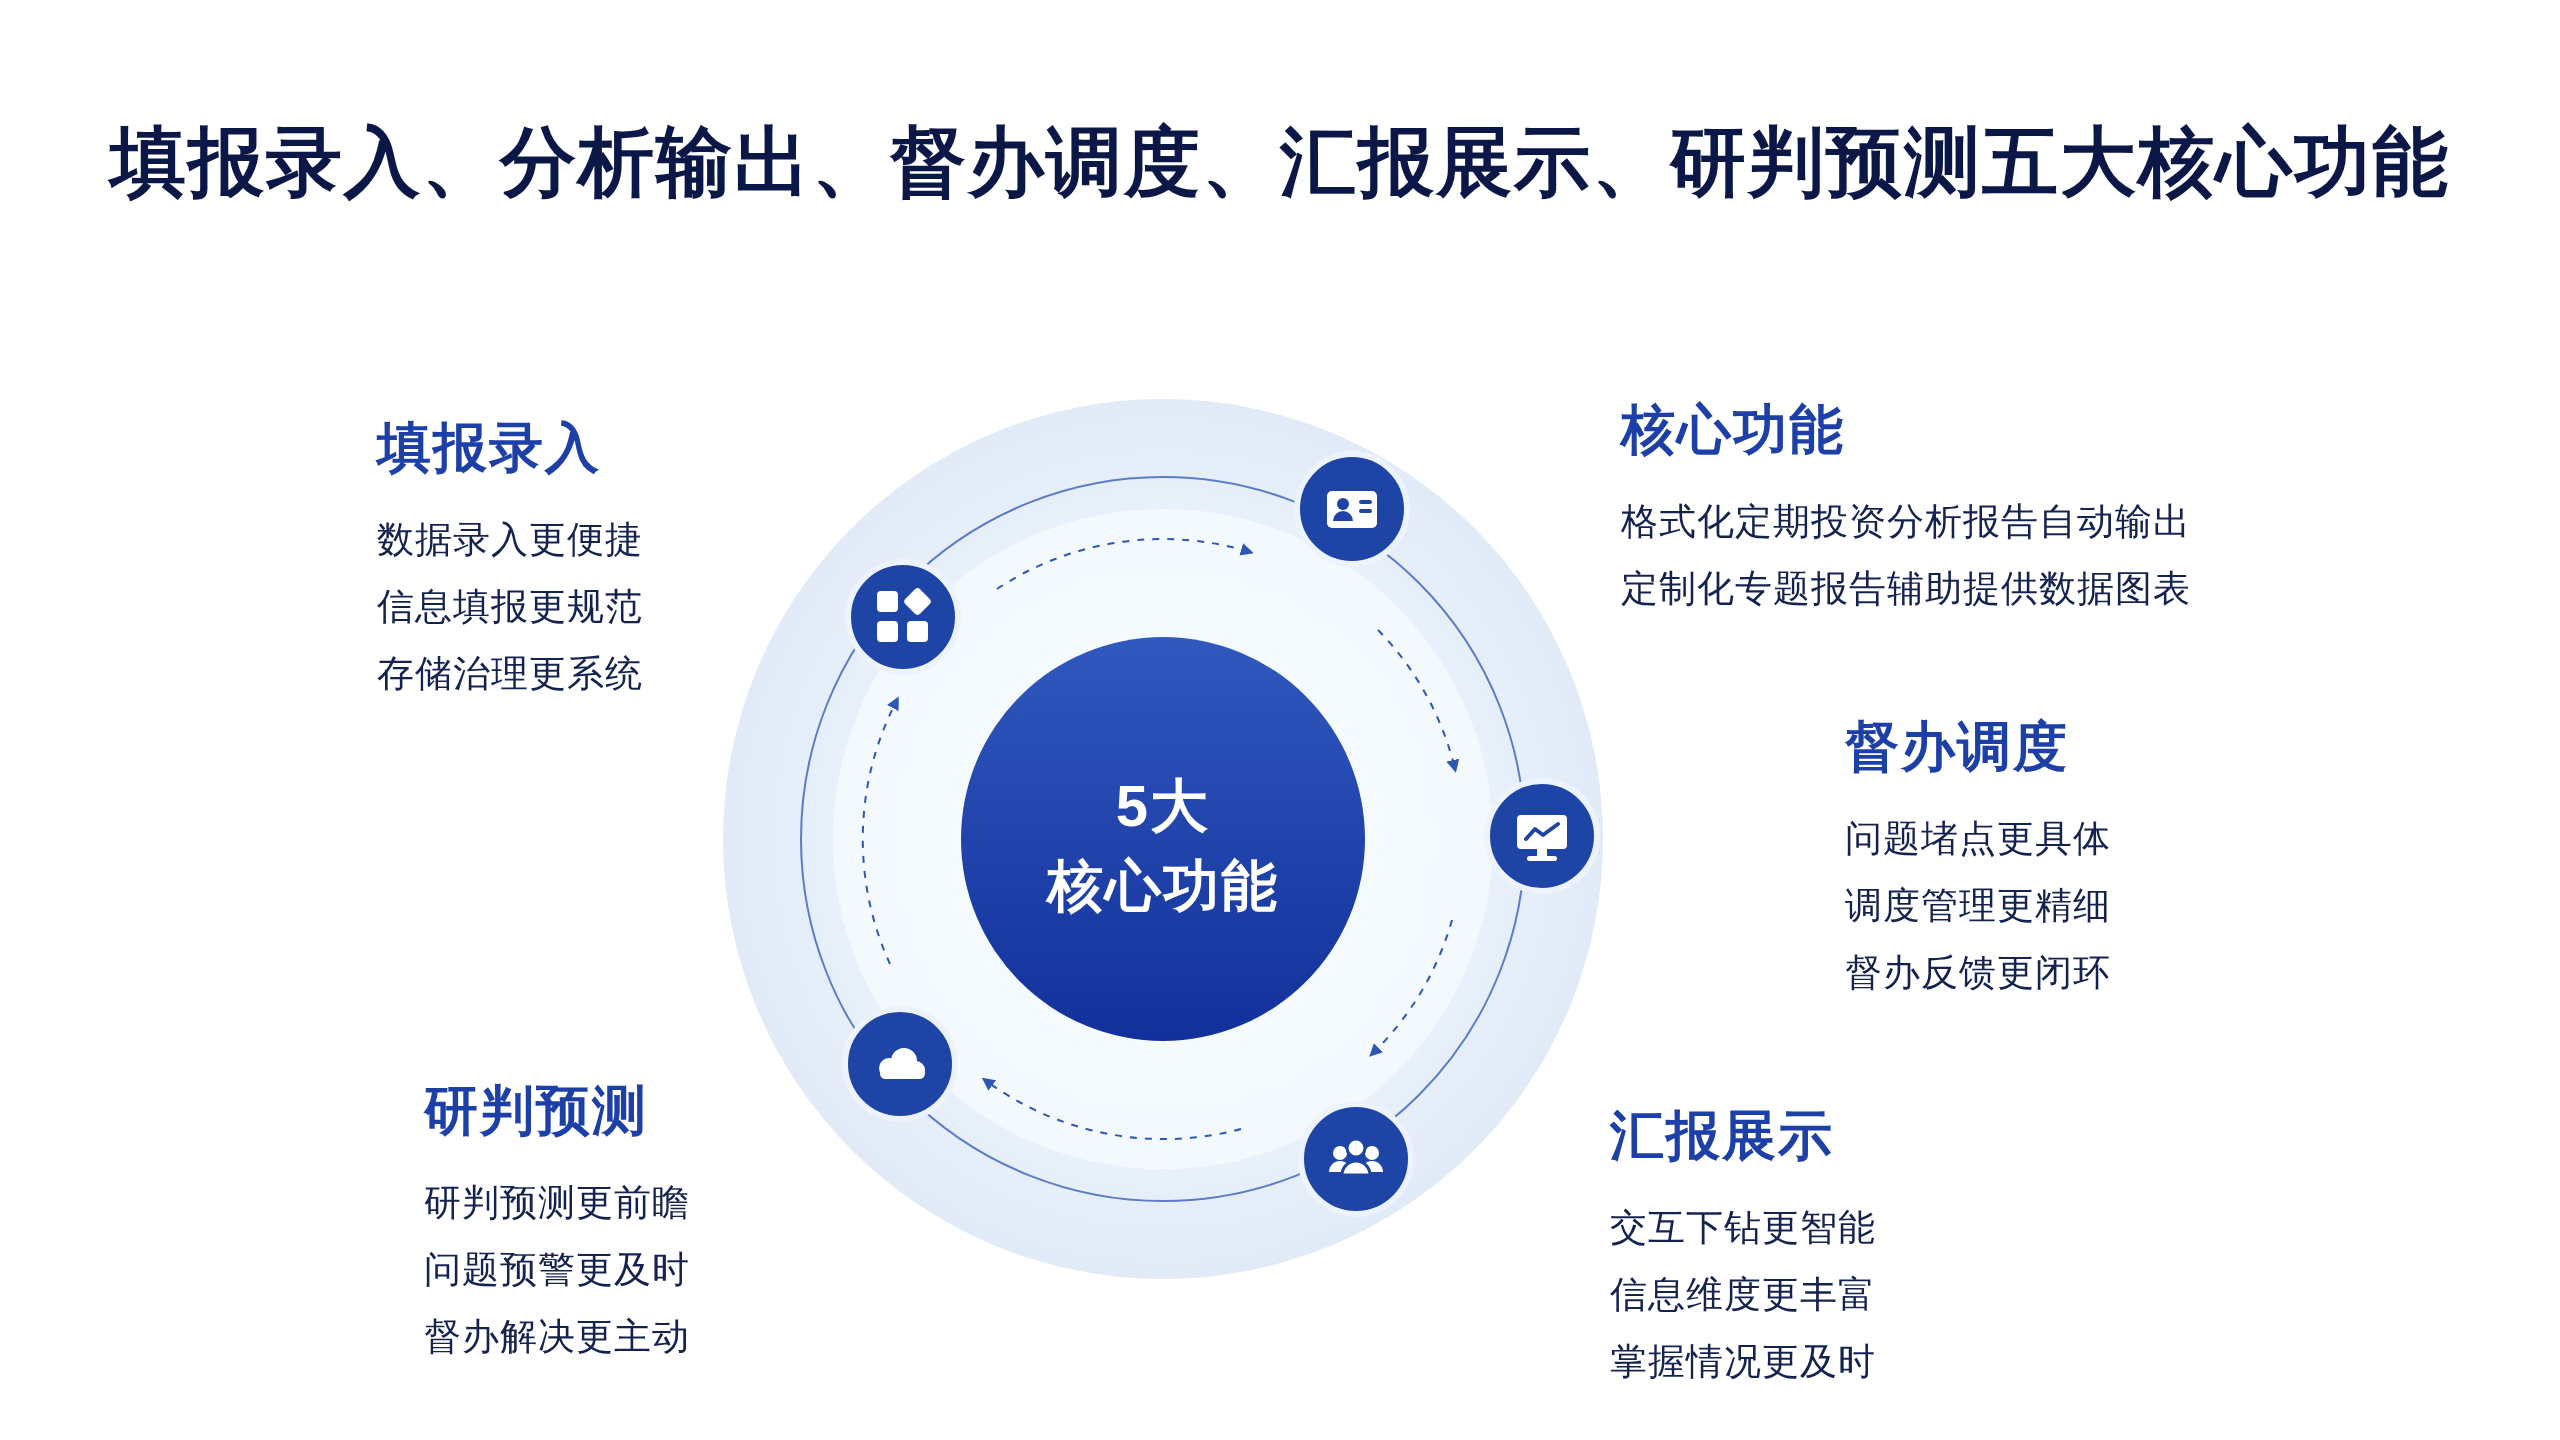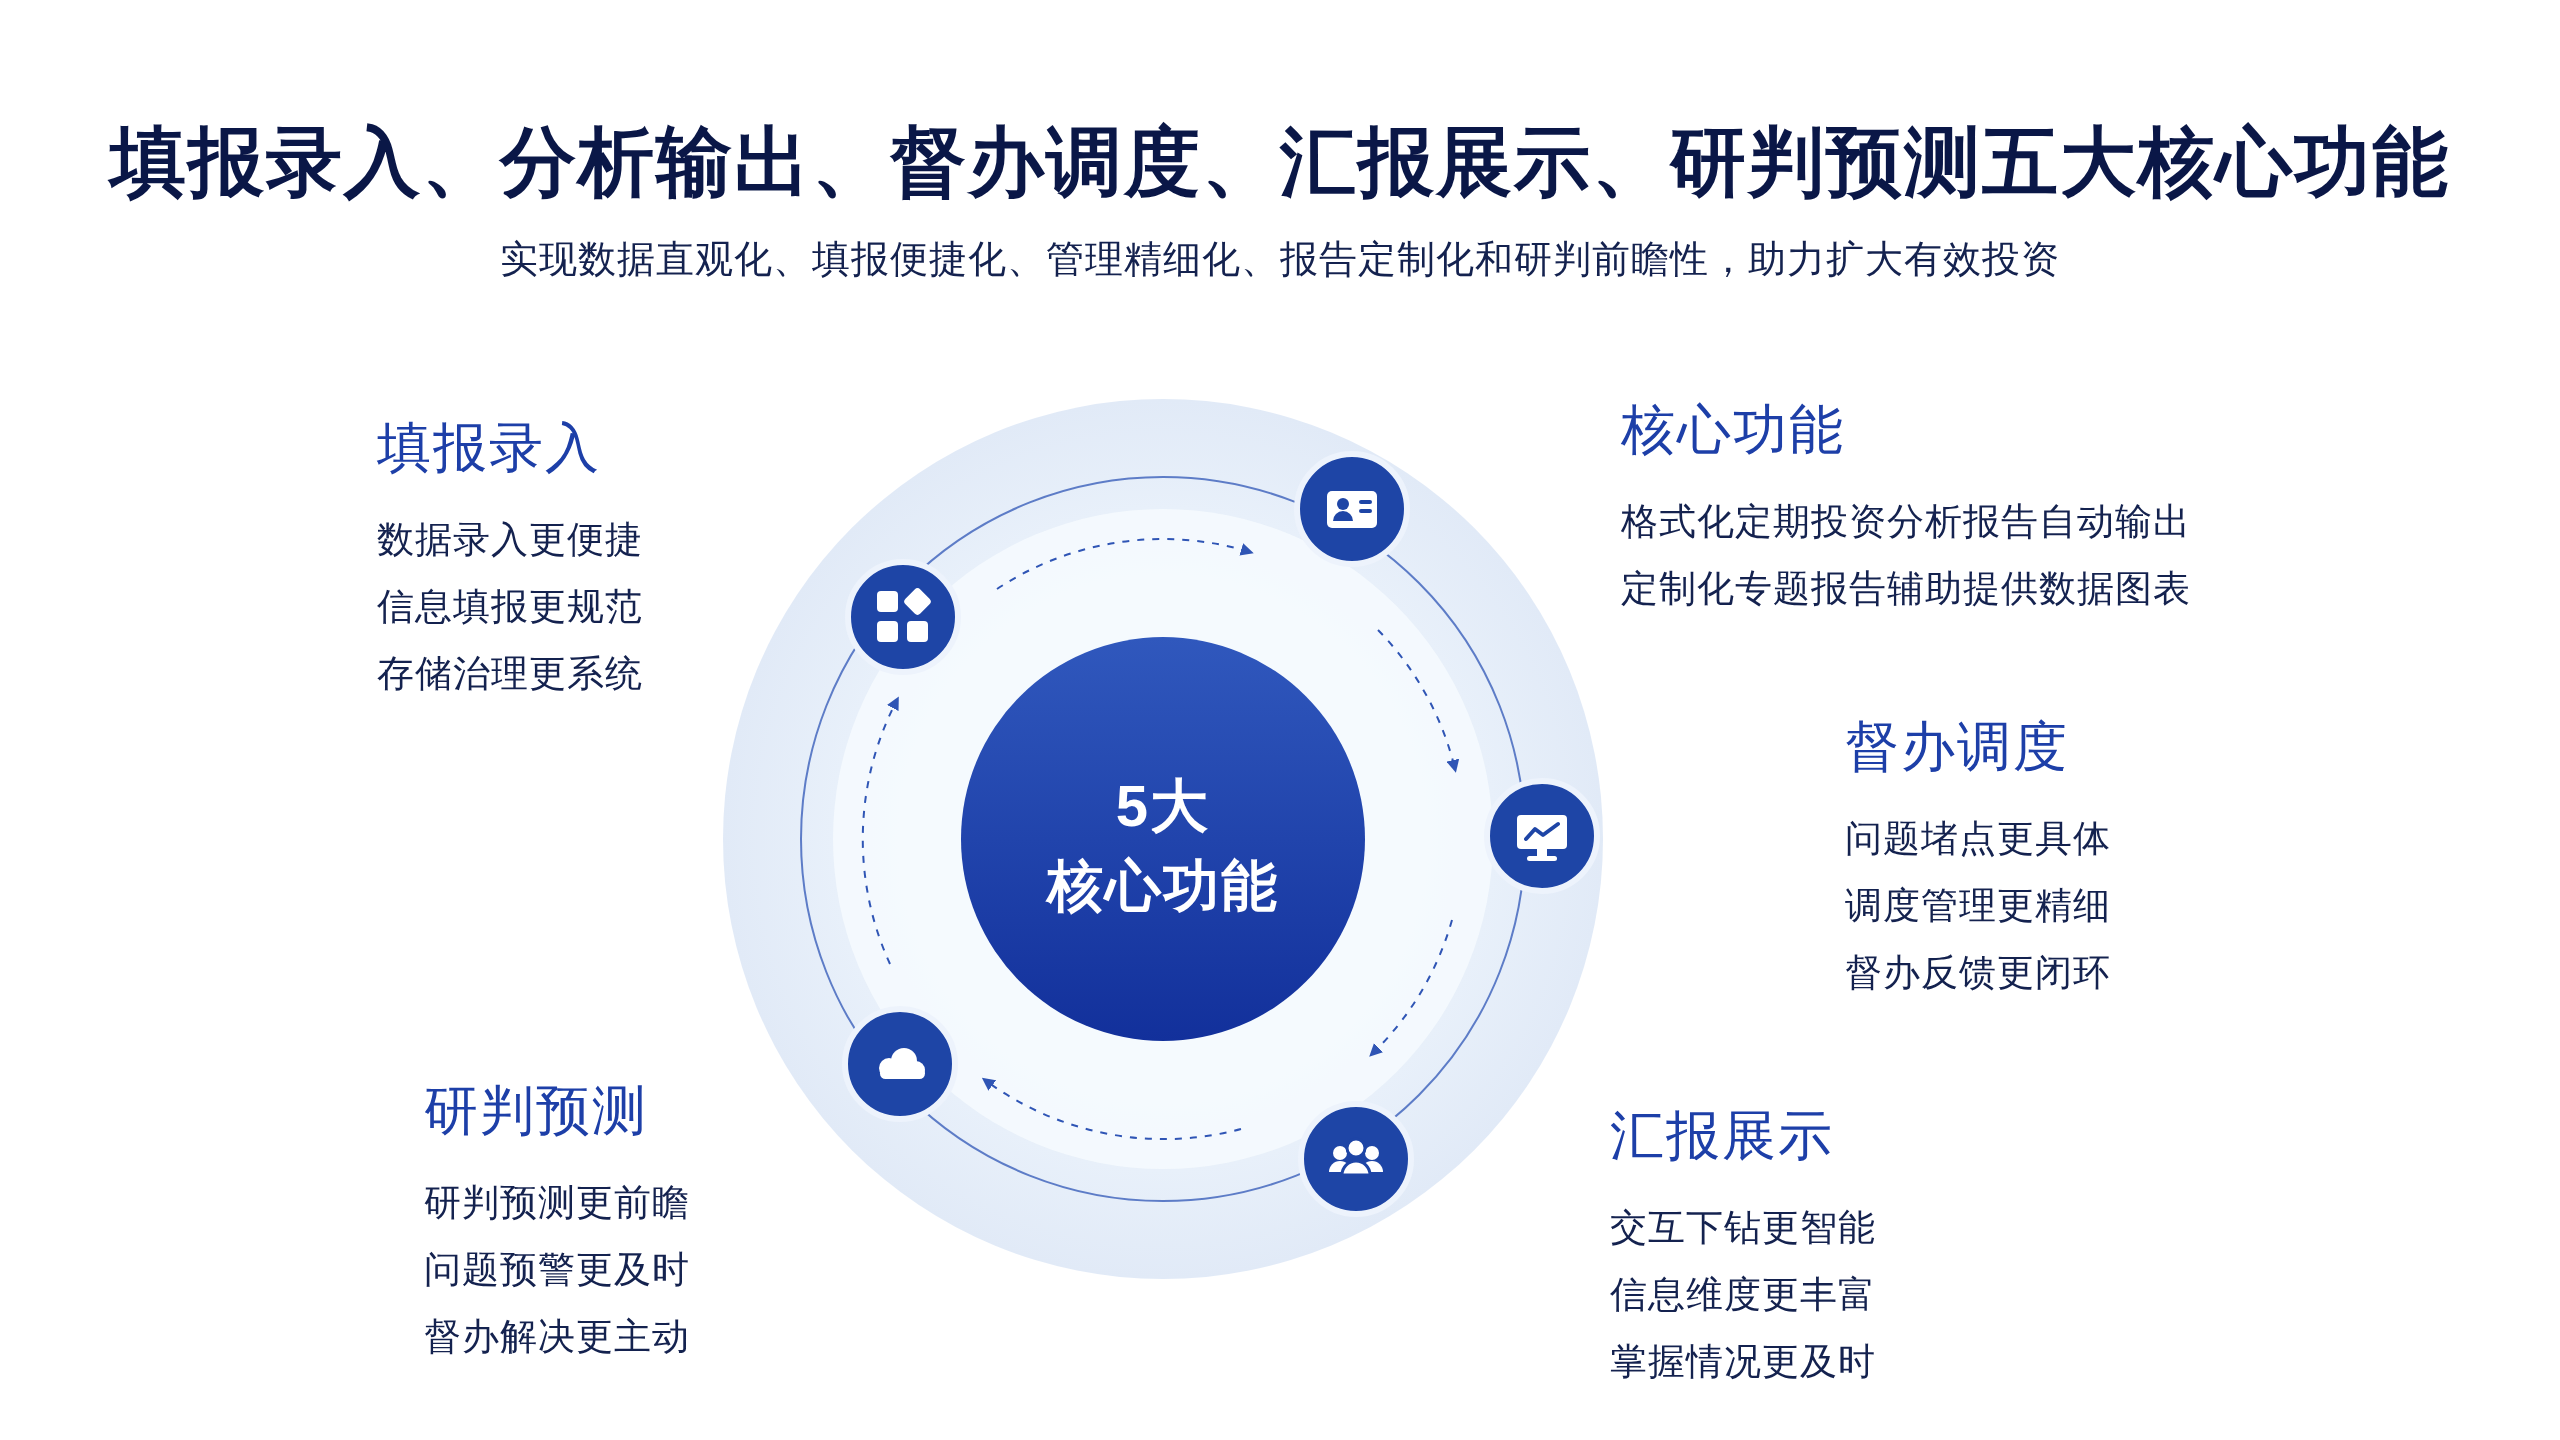--- a/index.html
+++ b/index.html
@@ -38,40 +38,39 @@
     left: 713px; top: 389px;
     width: 900px; height: 900px;
   }
   .diagram text {
     font-family: "Liberation Sans", "DejaVu Sans", sans-serif;
   }
   .section { position: absolute; }
   .section h2 {
     margin: 0 0 36px 0;
     font-size: 54px;
-    font-weight: 400;
+    font-weight: 700;
     letter-spacing: 2px;
     color: #1d3fa8;
   }
   .section p {
     margin: 0 0 28px 0;
     font-size: 37px;
     line-height: 1.05;
     font-weight: 400;
     letter-spacing: 1px;
     color: #14224f;
   }
 </style>
 </head>
 <body>
 
 <div class="canvas">
 
   <h1 class="title">填报录入、分析输出、督办调度、汇报展示、研判预测五大核心功能</h1>
-  <div class="subtitle">实现数据直观化、填报便捷化、管理精细化、报告定制化和研判前瞻性，助力扩大有效投资</div>
 
   <svg class="diagram" viewBox="0 0 900 900" width="900" height="900" xmlns="http://www.w3.org/2000/svg">
     <defs>
       <radialGradient id="haloGrad" cx="50%" cy="50%" r="50%">
         <stop offset="0%" stop-color="#fbfdff"></stop>
         <stop offset="45%" stop-color="#f2f7fd"></stop>
         <stop offset="75%" stop-color="#e8f0fa"></stop>
         <stop offset="100%" stop-color="#e1eaf7"></stop>
       </radialGradient>
       <linearGradient id="centerGrad" x1="0" y1="0" x2="0" y2="1">

